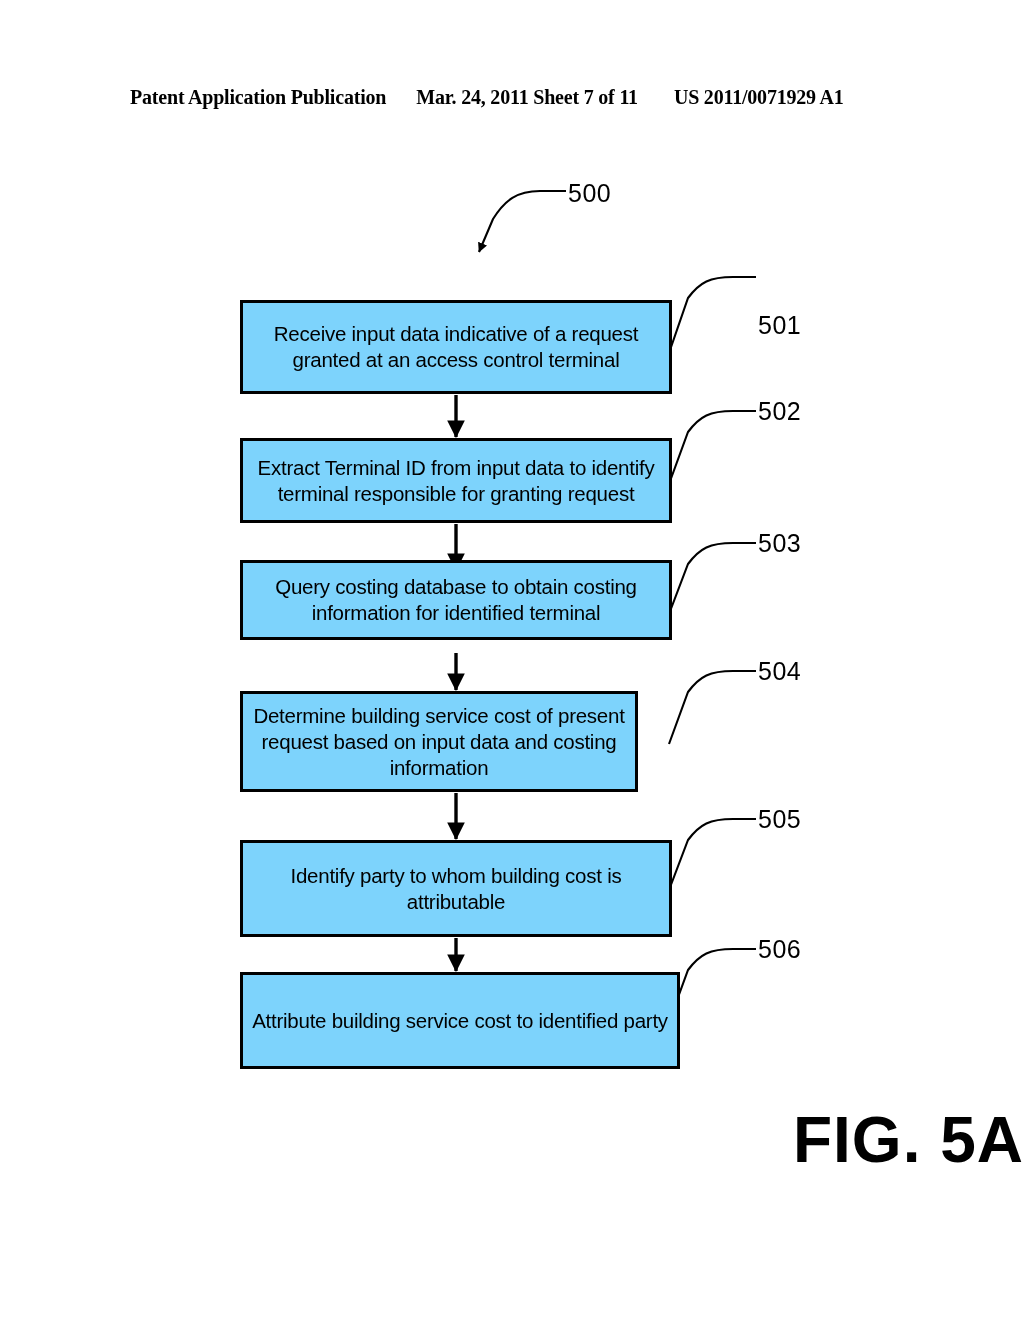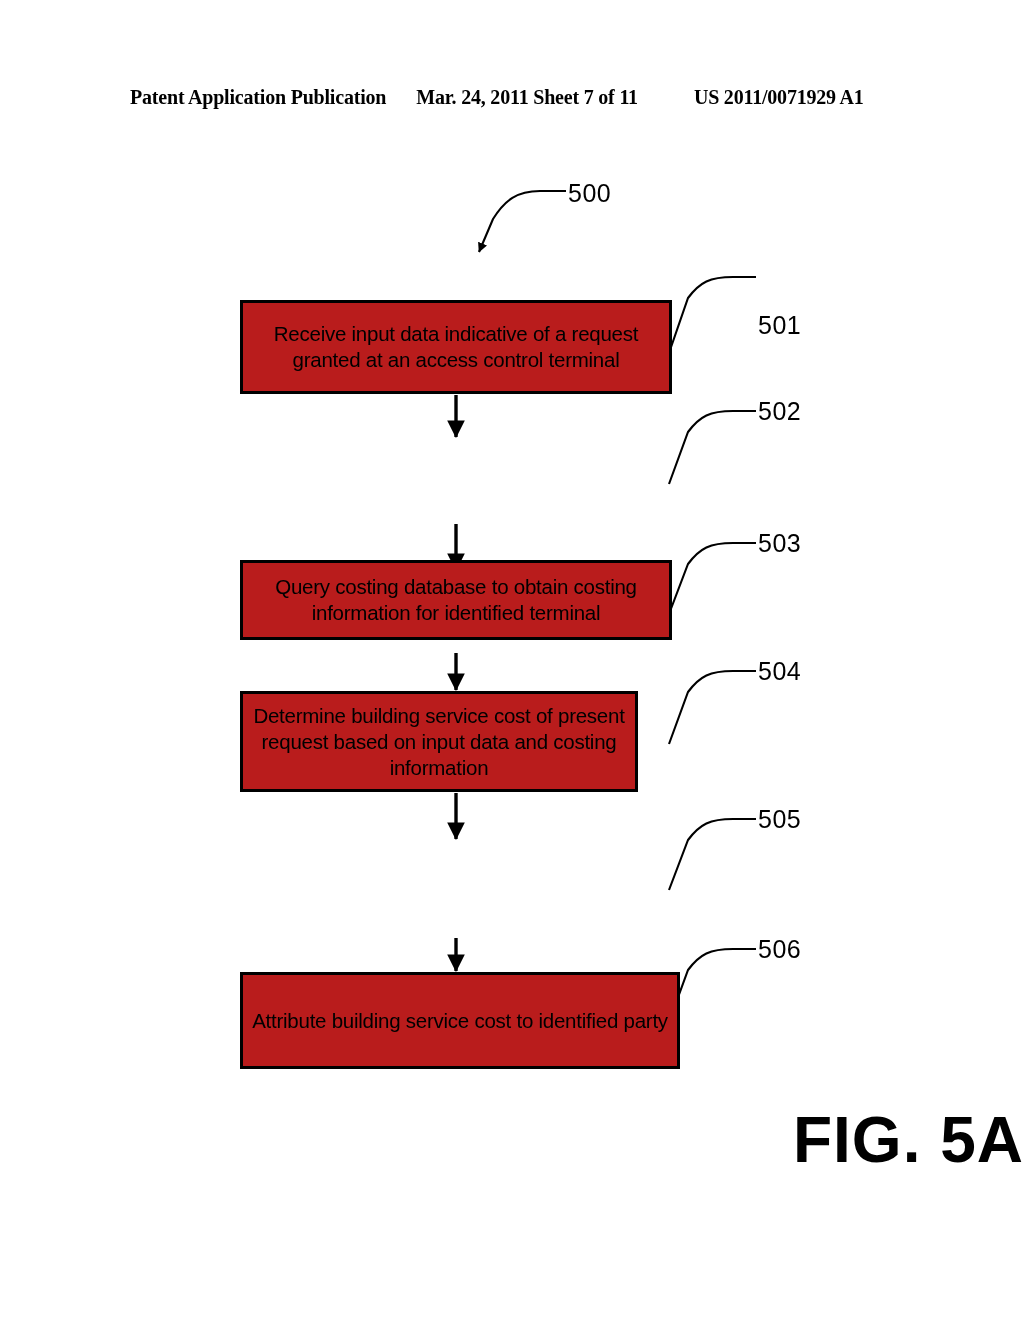--- a/index.html
+++ b/index.html
@@ -28,21 +28,21 @@
     display: flex;
     align-items: baseline;
     font-family: "Liberation Serif", serif;
     font-weight: bold;
     font-size: 20px;
     letter-spacing: -0.2px;
     white-space: nowrap;
   }
   #page-header .hdr-left   { flex: 0 0 auto; }
   #page-header .hdr-mid    { flex: 0 0 auto; margin-left: 30px; }
-  #page-header .hdr-right  { flex: 0 0 auto; margin-left: 56px; }
+  #page-header .hdr-right  { flex: 0 0 auto; margin-left: 36px; }
 
   
   #figure-canvas {
     position: absolute;
     top: 0;
     left: 0;
     width: 1024px;
     height: 1320px;
   }
   #figure-canvas svg {
@@ -51,21 +51,21 @@
     width: 1024px;
     height: 1320px;
     overflow: visible;
   }
 
   
   .process-box {
     position: absolute;
     box-sizing: border-box;
     border: 3px solid #000000;
-    background: #b91c1c;
+    background: #7dd3fc;
     display: flex;
     align-items: center;
     justify-content: center;
     text-align: center;
   }
   .process-box .box-text {
     display: block;
     width: 100%;
     padding: 0 6px;
     box-sizing: border-box;
@@ -142,29 +142,35 @@
       <path d="M 756 949 L 733 949 C 710 949 700 954 688 970 L 669 1022"></path>
     </g>
   </svg>
 
   <div class="ref-label" style="left:568px; top:181px;">500</div>
 
   <div class="process-box" style="left:240px; top:300px; width:432px; height:94px;">
     <span class="box-text">Receive input data indicative of a request granted at an access control terminal</span>
   </div>
 
+  <div class="process-box" style="left:240px; top:438px; width:432px; height:85px;">
+    <span class="box-text">Extract Terminal ID from input data to identify terminal responsible for granting request</span>
+  </div>
 
   <div class="process-box" style="left:240px; top:560px; width:432px; height:80px;">
     <span class="box-text">Query costing database to obtain costing information for identified terminal</span>
   </div>
 
   <div class="process-box" style="left:240px; top:691px; width:398px; height:101px;">
     <span class="box-text">Determine building service cost of present request based on input data and costing information</span>
   </div>
 
+  <div class="process-box" style="left:240px; top:840px; width:432px; height:97px;">
+    <span class="box-text">Identify party to whom building cost is attributable</span>
+  </div>
 
   <div class="process-box" style="left:240px; top:972px; width:440px; height:97px;">
     <span class="box-text">Attribute building service cost to identified party</span>
   </div>
 
   <div class="ref-label" style="left:758px; top:265px;margin-top:48px;">501</div>
   <div class="ref-label" style="left:758px; top:399px;">502</div>
   <div class="ref-label" style="left:758px; top:531px;">503</div>
   <div class="ref-label" style="left:758px; top:659px;">504</div>
   <div class="ref-label" style="left:758px; top:807px;">505</div>

